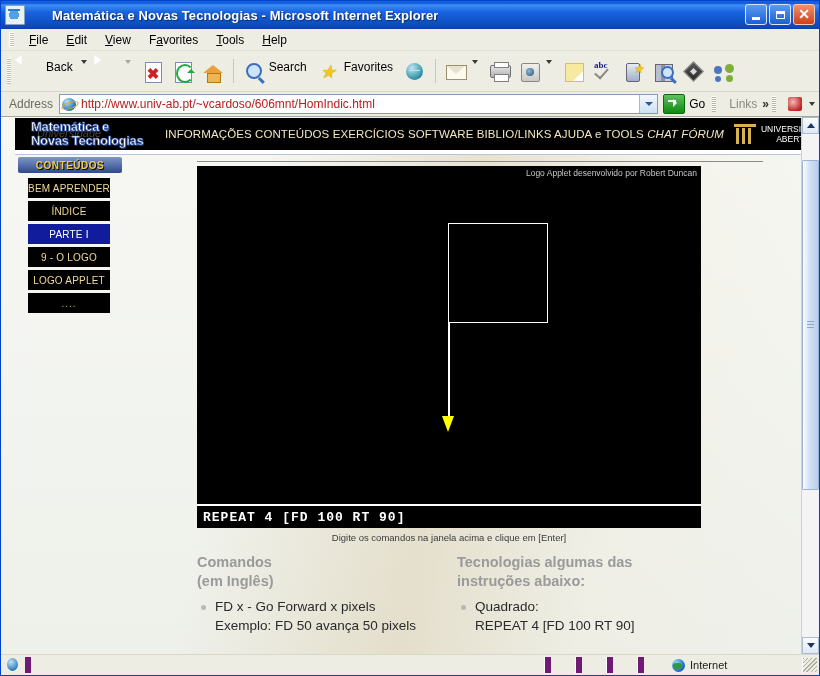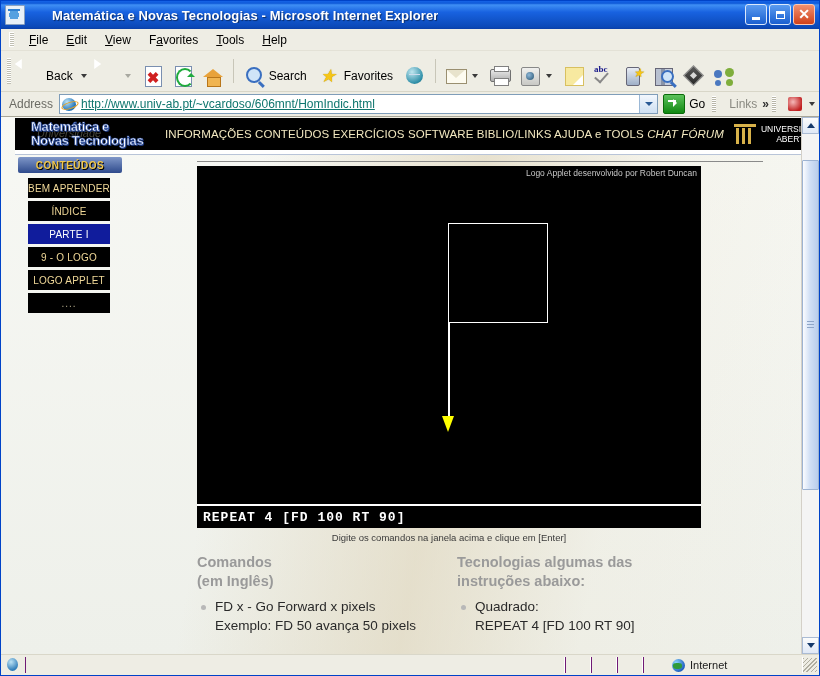--- a/index.html
+++ b/index.html
@@ -65,21 +65,21 @@
   .mi u{text-decoration:underline;}
 
   
   .toolbar{
     height:40px;flex:0 0 40px;background:#eeede4;
     display:flex;align-items:center;padding-left:6px;
     border-bottom:1px solid #d8d6c8;position:relative;
   }
   .tb-grip{width:4px;height:26px;margin-right:5px;
     background:repeating-linear-gradient(180deg,#fff 0 1px,#c0bfb2 1px 2px);}
-  .tbtn{display:flex;align-items:center;height:32px;padding:0 3px;border-radius:3px;cursor:default;margin-top:9px;}
+  .tbtn{display:flex;height:32px;padding:0 3px;border-radius:3px;cursor:default;margin-top:9px;}
   .tbtn .lbl{font-size:12px;color:#000;margin:0 4px 0 3px;}
   .ico{width:24px;height:24px;position:relative;display:inline-block;flex:0 0 24px;}
   .sep{width:1px;height:24px;background:#c8c6b8;margin:0 5px;}
   .caret{width:0;height:0;border-left:3.5px solid transparent;border-right:3.5px solid transparent;
     border-top:4px solid #3a3a3a;margin:0 4px;}
   .caret.dim{border-top-color:#a8a8a0;}
 
   
   .cbtn{width:24px;height:24px;border-radius:50%;position:relative;}
   .cbtn.green{background:radial-gradient(circle at 8px 7px,#9fe07a,#3a9a18 70%,#1f6b08);}
@@ -129,21 +129,21 @@
   }
   .addr-label{font-size:12px;color:#6b6b64;margin-right:6px;}
   .addr-field{
     flex:1;height:20px;background:#fff;border:1px solid #7f9db9;
     display:flex;align-items:center;box-sizing:border-box;position:relative;
   }
   .ie-ico{width:15px;height:15px;margin:0 4px 0 2px;flex:0 0 15px;position:relative;}
   .ie-ico:after{content:"";position:absolute;left:0;top:1px;width:14px;height:13px;border-radius:50%;
     background:radial-gradient(circle at 5px 4px,#bde3f5,#1f72b8 70%,#12507f);}
   .ie-ico:before{content:"";position:absolute;left:-1px;top:5px;width:16px;height:5px;border:1px solid #e8a020;border-radius:50%;z-index:2;transform:rotate(-18deg);}
-  .addr-url{font-size:12px;color:#0f766e;white-space:nowrap;text-decoration:underline;}
+  .addr-url{font-size:12px;color:#b91c1c;white-space:nowrap;}
   .addr-drop{
     width:17px;height:18px;margin-left:auto;flex:0 0 17px;
     background:linear-gradient(180deg,#f2f7fd,#cfe0f2);border-left:1px solid #9bb8d6;
     display:flex;align-items:center;justify-content:center;
   }
   .addr-drop .v{width:0;height:0;border-left:4px solid transparent;border-right:4px solid transparent;border-top:4px solid #2a5a95;}
   .gobtn{display:flex;align-items:center;margin:0 4px 0 5px;}
   .go-ico{width:20px;height:18px;background:linear-gradient(180deg,#5cc25c,#118811);border:1px solid #0a6b0a;border-radius:2px;position:relative;}
   .go-ico:after{content:"";position:absolute;left:4px;top:5px;width:8px;height:2px;background:#fff;}
   .go-ico:before{content:"";position:absolute;right:3px;top:4px;border:4px solid transparent;border-left-color:#fff;}
@@ -254,21 +254,21 @@
     background:repeating-linear-gradient(180deg,#8fa6c8 0 1px,transparent 1px 3px);}
 
   
   .statusbar{
     height:20px;flex:0 0 20px;background:#eeede4;border-top:1px solid #d9d7c9;
     display:flex;align-items:center;font-size:11px;color:#1a1a1a;
   }
   .st-ico{width:16px;height:16px;margin:0 4px;position:relative;flex:0 0 16px;}
   .st-ico:after{content:"";position:absolute;left:2px;top:1px;width:11px;height:13px;border-radius:50%;
     background:radial-gradient(circle at 4px 4px,#bde3f5,#2f7cb8 72%);}
-  .st-pane{height:16px;border-left:1px solid #701a75;border-right:1px solid #fff;}
+  .st-pane{height:16px;border-left:6px solid #701a75;border-right:1px solid #fff;}
   .st-main{flex:1;}
   .st-zone{width:130px;display:flex;align-items:center;justify-content:flex-start;padding-left:28px;}
   .earth{width:13px;height:13px;border-radius:50%;margin-right:5px;flex:0 0 13px;
     background:radial-gradient(circle at 4px 4px,#8fd8ff,#2060c0 72%,#103a80);position:relative;overflow:hidden;}
   .earth:after{content:"";position:absolute;left:1px;top:4px;width:9px;height:6px;background:#2f9a3a;border-radius:40%;}
   .st-grip{width:14px;height:14px;margin-left:auto;margin-right:2px;
     background:repeating-linear-gradient(135deg,#b0aea0 0 1px,transparent 1px 3px);}
 </style>
 </head>
 <body>

